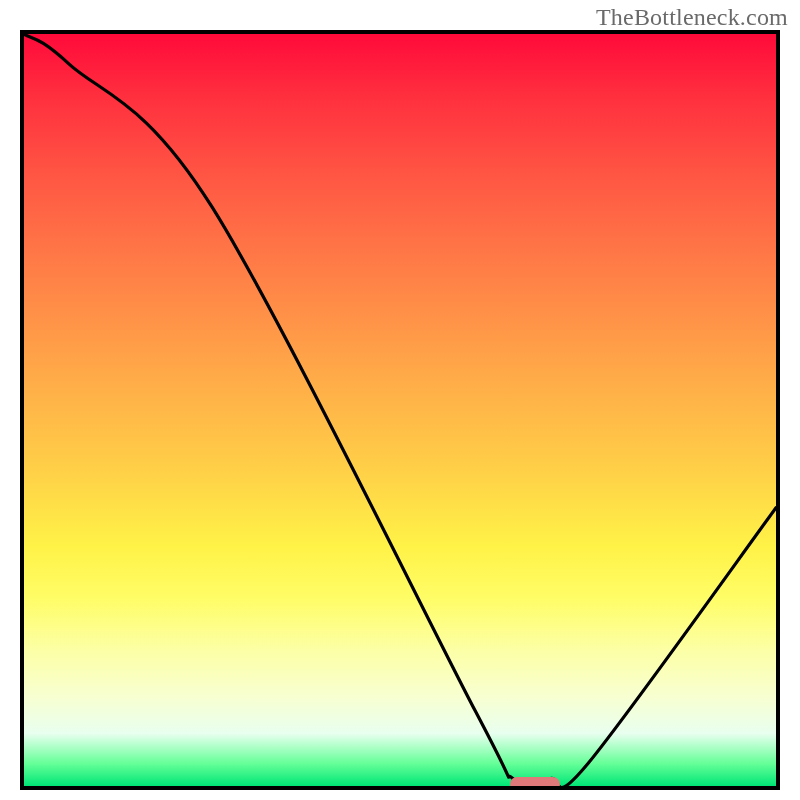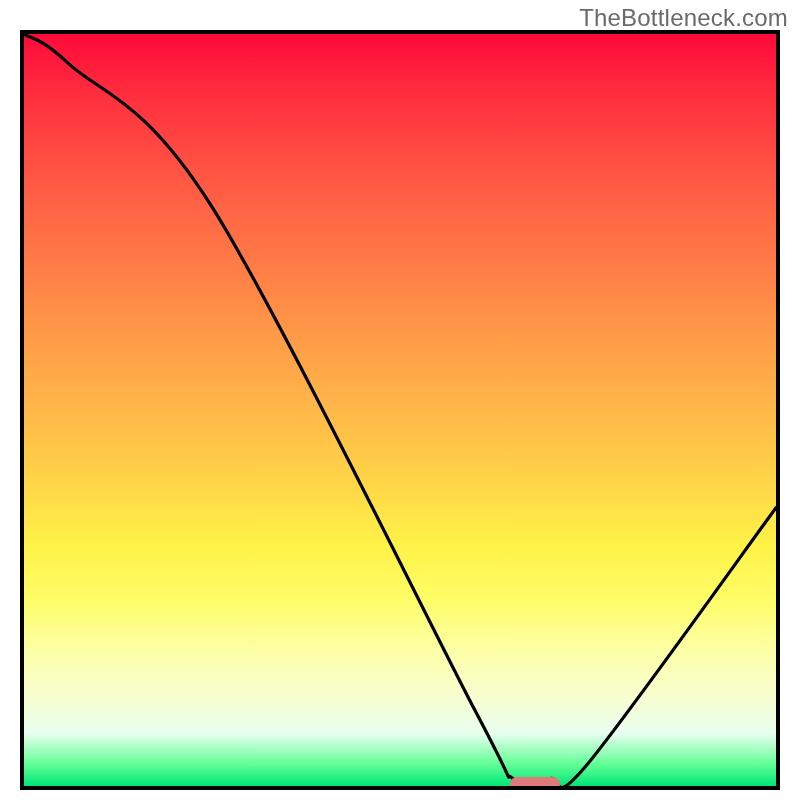--- a/index.html
+++ b/index.html
@@ -8,20 +8,21 @@
     width: 800px;
     height: 800px;
     background: #ffffff;
     font-family: Arial, Helvetica, sans-serif;
     overflow: hidden;
   }
   .stage {
     position: relative;
     width: 800px;
     height: 800px;
+    font-family: Liberation Serif, serif;
   }
   .watermark {
     position: absolute;
     top: 4px;
     right: 12px;
     font-size: 24px;
     color: #6a6a6a;
     font-weight: 400;
     letter-spacing: 0.2px;
     z-index: 50;

